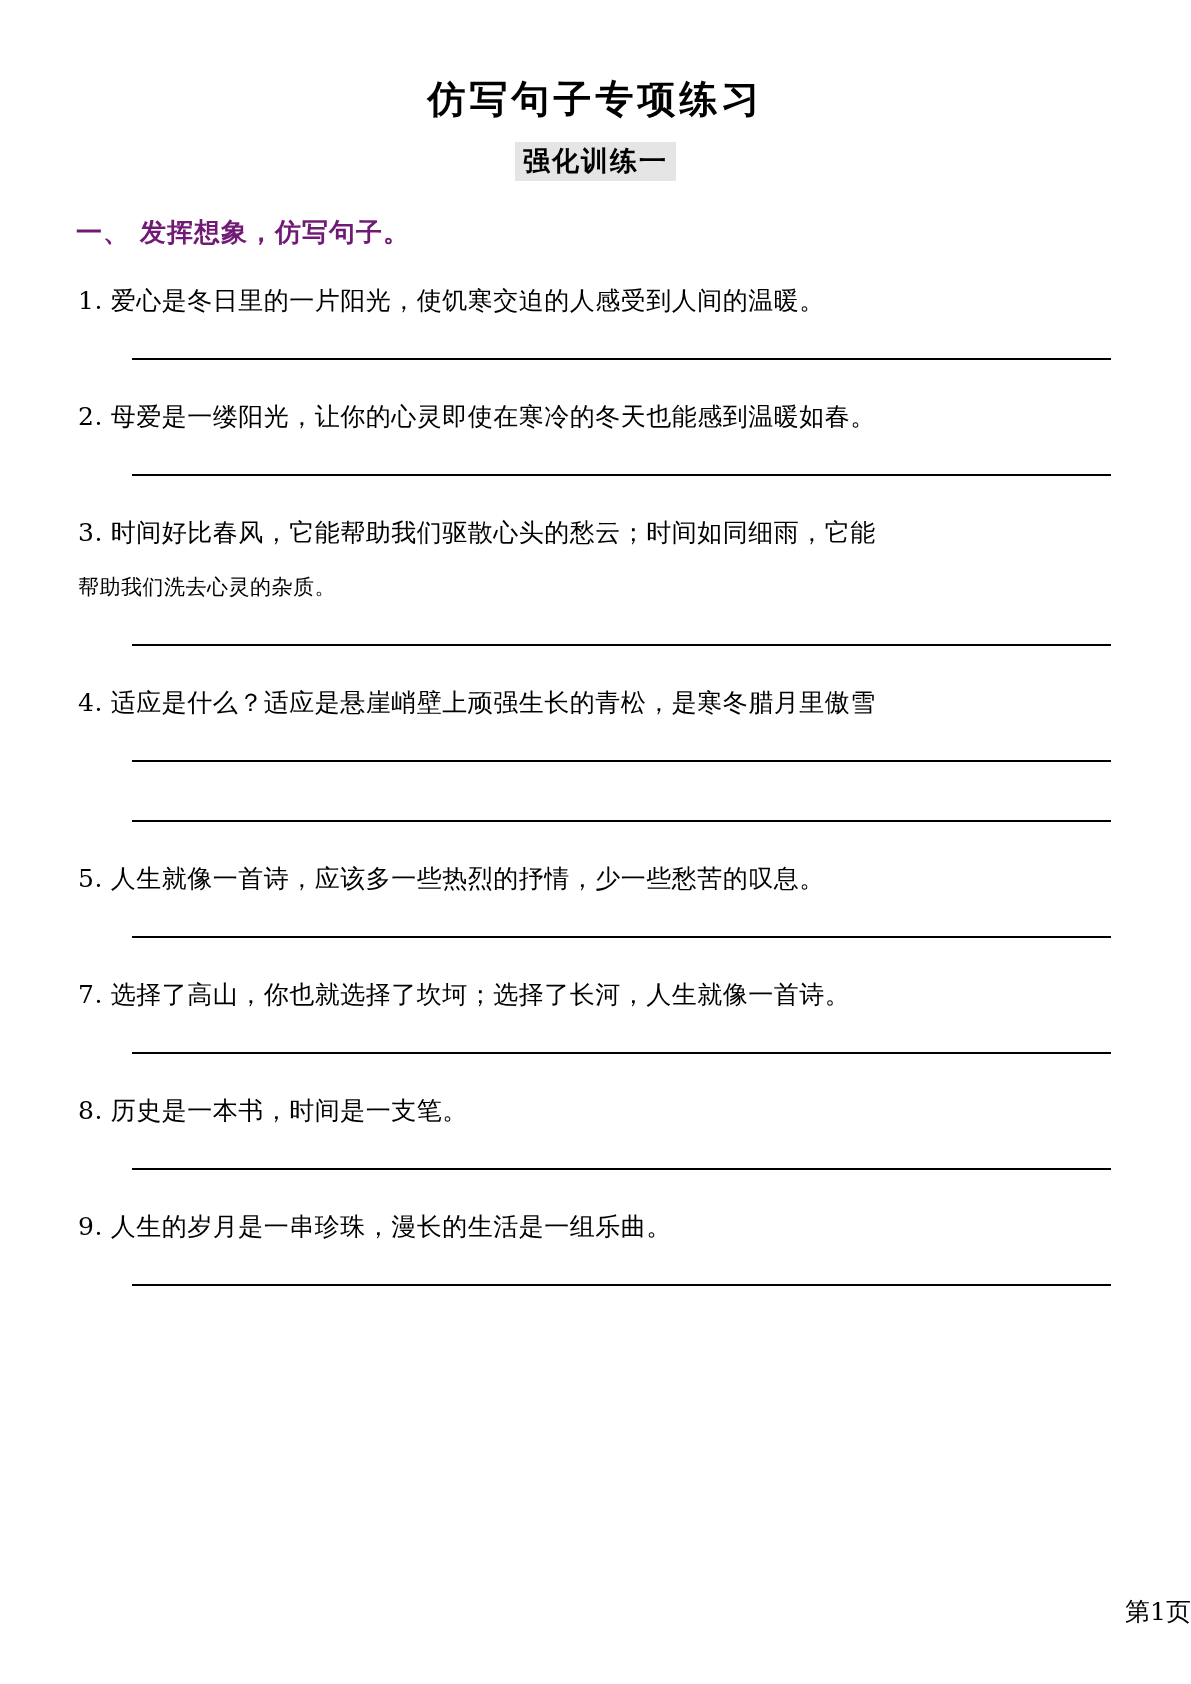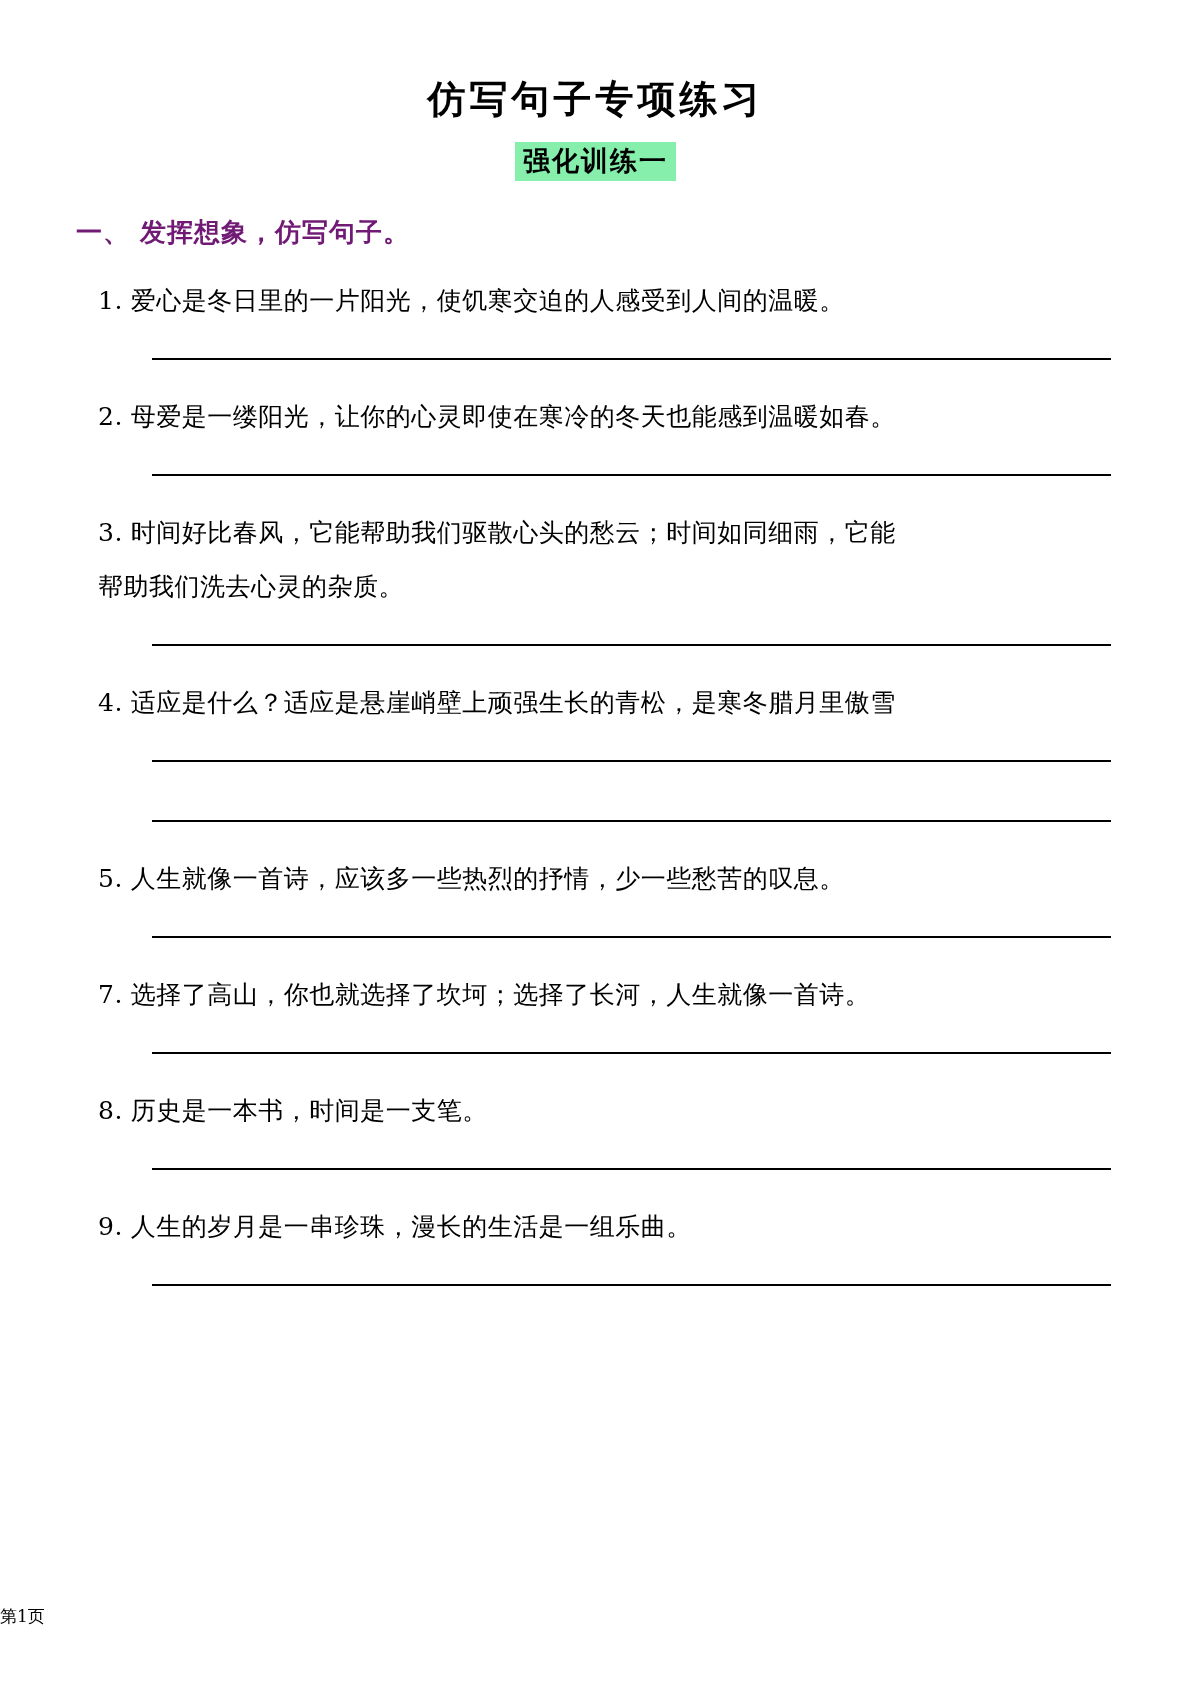--- a/index.html
+++ b/index.html
@@ -33,21 +33,21 @@
     margin: 0;
     padding-top: 78px;
     font-family: "DejaVu Serif", "Liberation Serif", serif;
   }
   .subtitle-wrap {
     text-align: center;
     margin-top: 22px;
   }
   .subtitle {
     display: inline-block;
-    background: #86efac;
+    background: #e5e5e5;
     font-size: 27px;
     font-weight: 700;
     letter-spacing: 2px;
     padding: 3px 8px 5px 8px;
     line-height: 1.15;
     font-family: "DejaVu Serif", "Liberation Serif", serif;
   }
   
   .section-heading {
     color: #701a75;
@@ -57,35 +57,34 @@
     margin-top: 34px;
     padding-left: 4px;
     font-family: "DejaVu Serif", "Liberation Serif", serif;
   }
   
   .q-list {
     margin-top: 24px;
   }
   .q-item {
     margin-bottom: 0;
-    margin-left: 20px;
   }
   .q-text {
     font-size: 25px;
     line-height: 54px;
     letter-spacing: 0.5px;
     text-indent: 0;
     padding-left: 6px;
     font-family: "DejaVu Serif", "Liberation Serif", serif;
   }
   .q-text .q-num {
     margin-right: 8px;
   }
   .q-line-2 {
-    font-size: 25px;
+    font-size: 21px;
     line-height: 54px;
     letter-spacing: 0.5px;
     padding-left: 6px;
     font-family: "DejaVu Serif", "Liberation Serif", serif;
   }
   
   .answer-lines {
     padding-left: 60px;
     padding-right: 8px;
   }
@@ -95,22 +94,22 @@
   }
   .rule-gap-top    { height: 30px; }
   .rule-gap-bottom { height: 30px; }
   .rule-gap-mid    { height: 58px; }
   
   .footer {
     position: absolute;
     left: 0;
     right: 0;
     bottom: 56px;
-    text-align: left;
-    font-size: 17px;
+    text-align: right;
+    font-size: 25px;
     font-family: "DejaVu Serif", "Liberation Serif", serif;
   }
 </style>
 </head>
 <body>
 
 <div class="page">
 
   <h1 class="title">仿写句子专项练习</h1>
 

